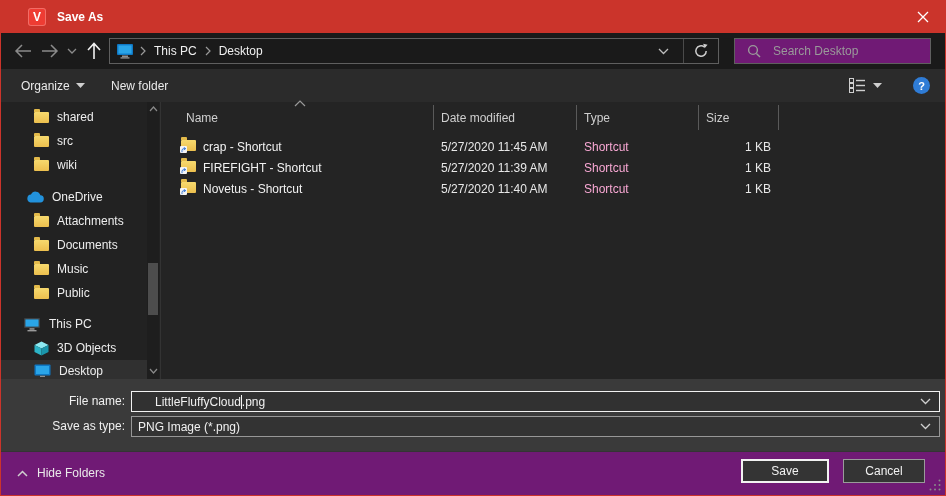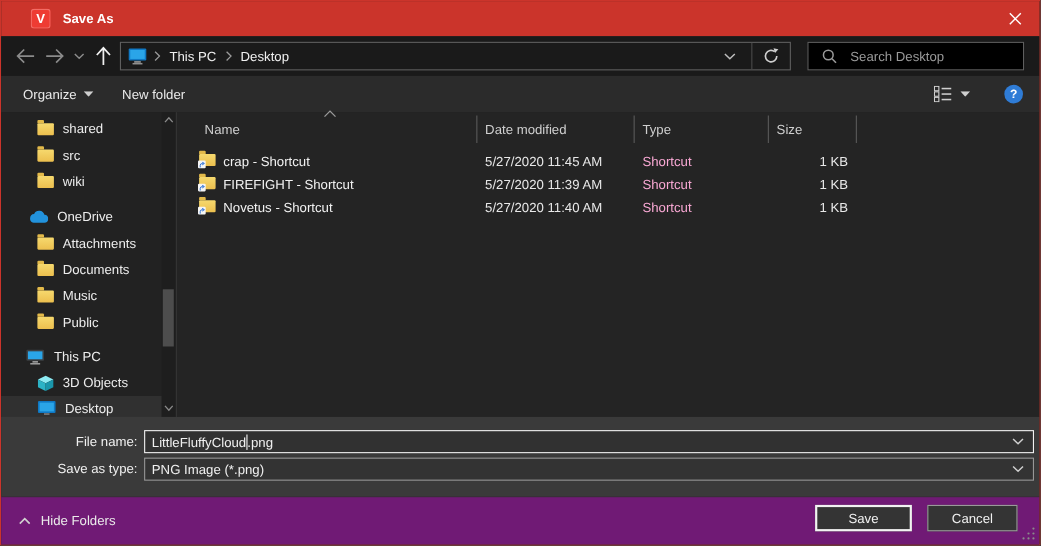--- a/index.html
+++ b/index.html
@@ -20,21 +20,21 @@
   
   .navbar{position:absolute;left:0;top:32px;width:100%;height:36px;background:#1a1a1a;}
   .nav-ico{position:absolute;top:10px;}
   .addressbar{position:absolute;left:108px;top:5px;width:610px;height:26px;border:1px solid #5f5f5f;
     background:#1a1a1a;box-sizing:border-box;display:flex;align-items:center;}
   .crumb{color:#f0f0f0;padding:0 2px;}
   .crumb-chev{margin:0 6px;display:flex;}
   .addr-right{margin-left:auto;display:flex;align-items:center;height:100%;}
   .addr-divider{width:1px;height:24px;background:#4a4a4a;margin:0 0;}
   .searchbox{position:absolute;left:733px;top:5px;width:197px;height:26px;border:1px solid #5f5f5f;
-    background:#000000;box-sizing:border-box;display:flex;align-items:center;}
+    background:#701a75;box-sizing:border-box;display:flex;align-items:center;}
   .search-placeholder{color:#9a9a9a;margin-left:12px;}
   
   .toolbar{position:absolute;left:0;top:68px;width:100%;height:33px;background:#2b2b2b;}
   .tool-item{position:absolute;top:0;height:33px;display:flex;align-items:center;gap:6px;color:#eaeaea;}
   .help-circle{position:absolute;left:912px;top:8px;width:17px;height:17px;border-radius:50%;
     background:#2f7cd6;color:#fff;font-weight:bold;font-size:11px;display:flex;align-items:center;justify-content:center;}
   
   .main{position:absolute;left:0;top:101px;width:100%;height:277px;background:#242424;}
   .sidebar{position:absolute;left:0;top:0;width:160px;height:277px;background:#222;border-right:1px solid #333;box-sizing:border-box;}
   .side-item{position:absolute;height:22px;display:flex;align-items:center;gap:8px;color:#ededed;white-space:nowrap;}
@@ -53,21 +53,21 @@
   .row .ficon{position:absolute;left:19px;top:3px;}
   .cell-name{position:absolute;left:41px;top:0;height:21px;line-height:21px;color:#f2f2f2;}
   .cell-date{position:absolute;left:279px;top:0;height:21px;line-height:21px;color:#e8e8e8;}
   .cell-type{position:absolute;left:422px;top:0;height:21px;line-height:21px;color:#f9a8d4;}
   .cell-size{position:absolute;left:496px;width:113px;top:0;height:21px;line-height:21px;color:#e8e8e8;text-align:right;}
   .shortcut-badge{position:absolute;left:-1px;bottom:-2px;width:7px;height:7px;background:#f5f5f5;border-radius:1px;display:flex;align-items:center;justify-content:center;}
   
   .panel{position:absolute;left:0;top:378px;width:100%;height:72px;background:#3a3a3a;}
   .field-label{position:absolute;left:0;width:124px;text-align:right;height:21px;line-height:21px;color:#f0f0f0;}
   .filename-input{position:absolute;left:130px;top:12px;width:809px;height:21px;background:#313131;
-    border:1px solid #f2f2f2;box-sizing:border-box;display:flex;align-items:center;padding-left:6px;}
+    border:1px solid #f2f2f2;box-sizing:border-box;display:flex;align-items:center;padding-left:23px;}
   .typecombo{position:absolute;left:130px;top:37px;width:809px;height:21px;background:#333;
     border:1px solid #979797;box-sizing:border-box;display:flex;align-items:center;padding-left:6px;}
   .caret{display:inline-block;width:1px;height:14px;background:#f5f5f5;vertical-align:middle;}
   .combo-chev{position:absolute;right:8px;top:6px;}
   
   .footer{position:absolute;left:0;top:450px;width:100%;height:45px;background:#701a75;border-top:1px solid #343434;box-sizing:border-box;}
   .hide-folders{position:absolute;left:16px;top:11px;height:20px;display:flex;align-items:center;gap:9px;color:#eaeaea;}
   .btn{position:absolute;top:7px;height:24px;background:#343434;color:#f2f2f2;display:flex;align-items:center;justify-content:center;box-sizing:border-box;}
   .btn-save{left:740px;width:88px;border:2px solid #f2f2f2;}
   .btn-cancel{left:842px;width:82px;border:1px solid #9a9a9a;}

